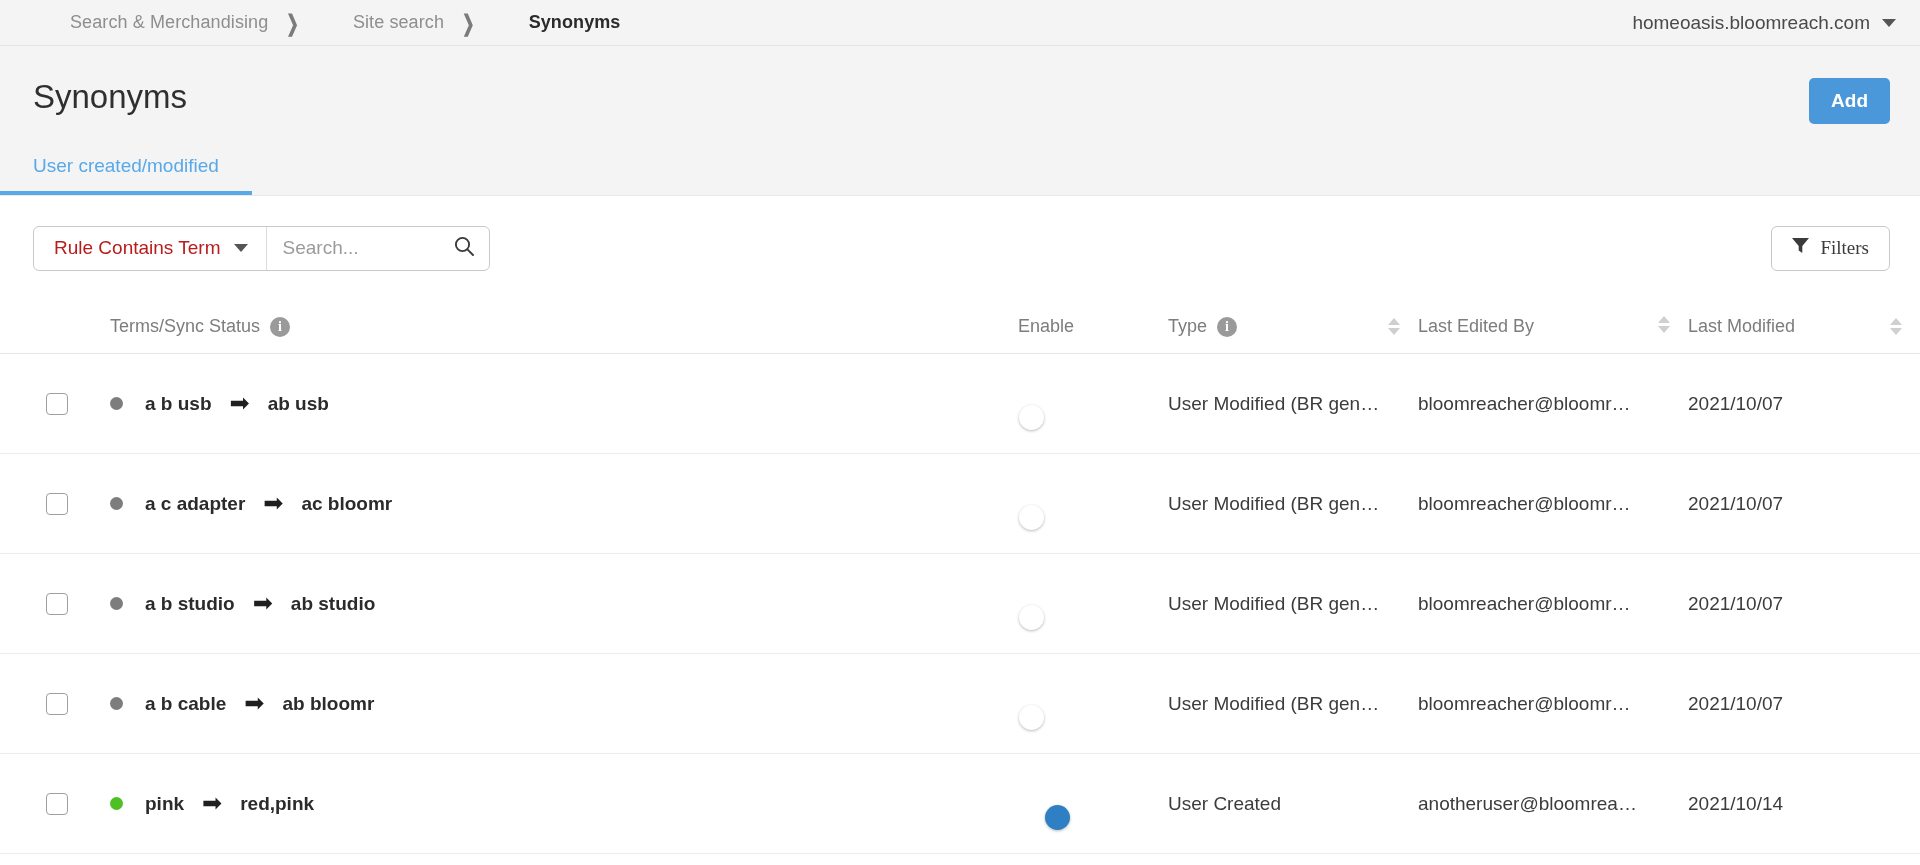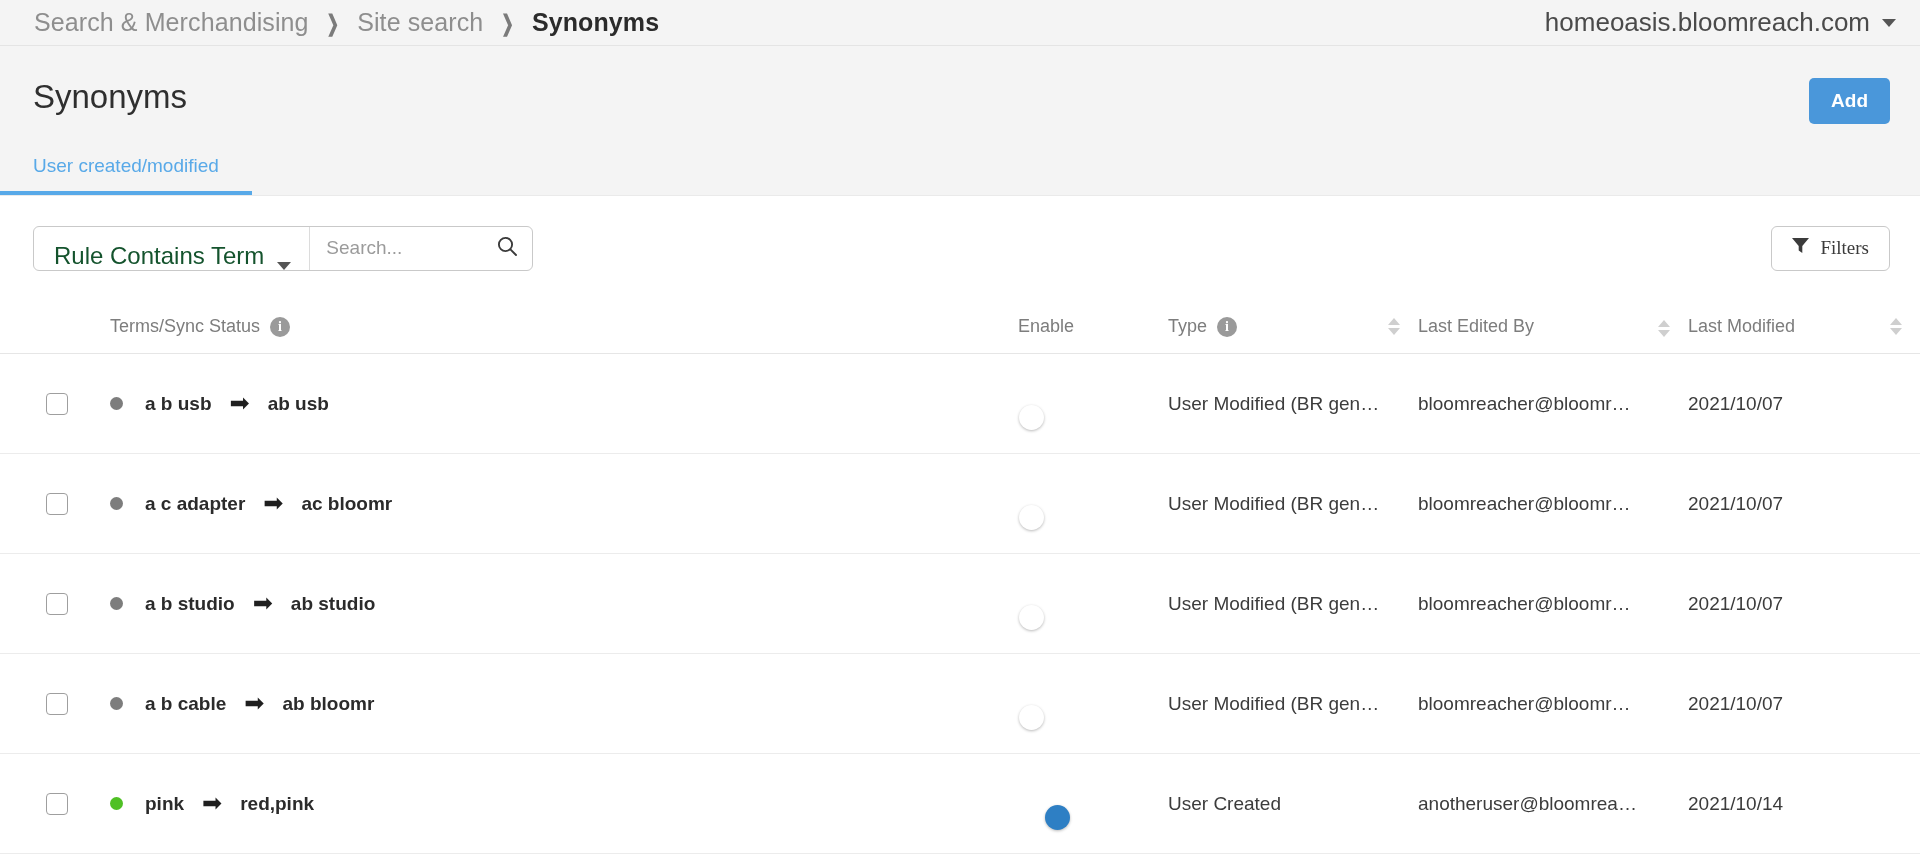--- a/index.html
+++ b/index.html
@@ -15,36 +15,37 @@
   .topbar {
     height: 46px;
     background: #f4f4f4;
     border-bottom: 1px solid #e4e4e4;
     display: flex;
     align-items: center;
     padding: 0 24px 0 34px;
   }
   .crumbs { display: flex; align-items: center; gap: 0; flex: 1; }
   .crumb {
-    font-size: 25px;
+    font-size: 18px;
     color: #8e8e8e;
     letter-spacing: .1px;
+    margin-left: 36px;
   }
   .crumb.current { color: #2b2b2b; font-weight: bold; }
   .crumb-sep {
     color: #7b7b7b;
     font-size: 15px;
     font-weight: bold;
     padding: 0 18px;
     display: inline-block;
     transform: scaleY(1.5);
   }
   .account {
     display: flex; align-items: center; gap: 12px;
-    font-size: 26px; color: #4a4a4a;
+    font-size: 19px; color: #4a4a4a;
   }
   .caret-down {
     width: 0; height: 0;
     border-left: 7px solid transparent;
     border-right: 7px solid transparent;
     border-top: 8px solid #555;
   }
 
   
   .pagehead {
@@ -102,24 +103,24 @@
   .searchgroup {
     display: flex;
     align-items: stretch;
     border: 1px solid #c9c9c9;
     border-radius: 6px;
     overflow: hidden;
     height: 45px;
     background: #fff;
   }
   .rule-select {
-    display: flex; align-items: flex-end; gap: 13px;
+    display: flex; align-items: center; gap: 13px;
     padding: 0 18px 0 20px;
-    font-size: 24px;
-    color: #14532d;
+    font-size: 19px;
+    color: #b91c1c;
     border-right: 1px solid #dcdcdc;
     cursor: pointer;
     white-space: nowrap;
   }
   .search-wrap {
     display: flex; align-items: center;
     width: 222px;
     padding: 0 14px 0 16px;
   }
   .search-input {
@@ -161,21 +162,21 @@
     height: 100px;
     border-bottom: 1px solid #ececec;
     font-size: 19px;
   }
   .c-check { width: 88px; display: flex; justify-content: flex-end; padding-right: 20px; }
   .c-terms { width: 930px; display: flex; align-items: center; padding-left: 22px; }
   .c-enable { width: 150px; }
   .c-type   { width: 250px; }
   .c-sortwrap { display: flex; align-items: center; width: 250px; text-align: center; }
   .c-editor { width: 270px; }
-  .c-editorwrap { display: flex; align-items: flex-end; width: 270px; }
+  .c-editorwrap { display: flex; align-items: flex-start; width: 270px; }
   .c-date   { width: 200px; }
   .c-datewrap { display: flex; align-items: center; width: 232px; }
 
   .hdr-label { display: flex; align-items: center; gap: 10px; }
 
   .info-icon {
     width: 20px; height: 20px;
     border-radius: 50%;
     background: #9a9a9a;
     color: #fff;

